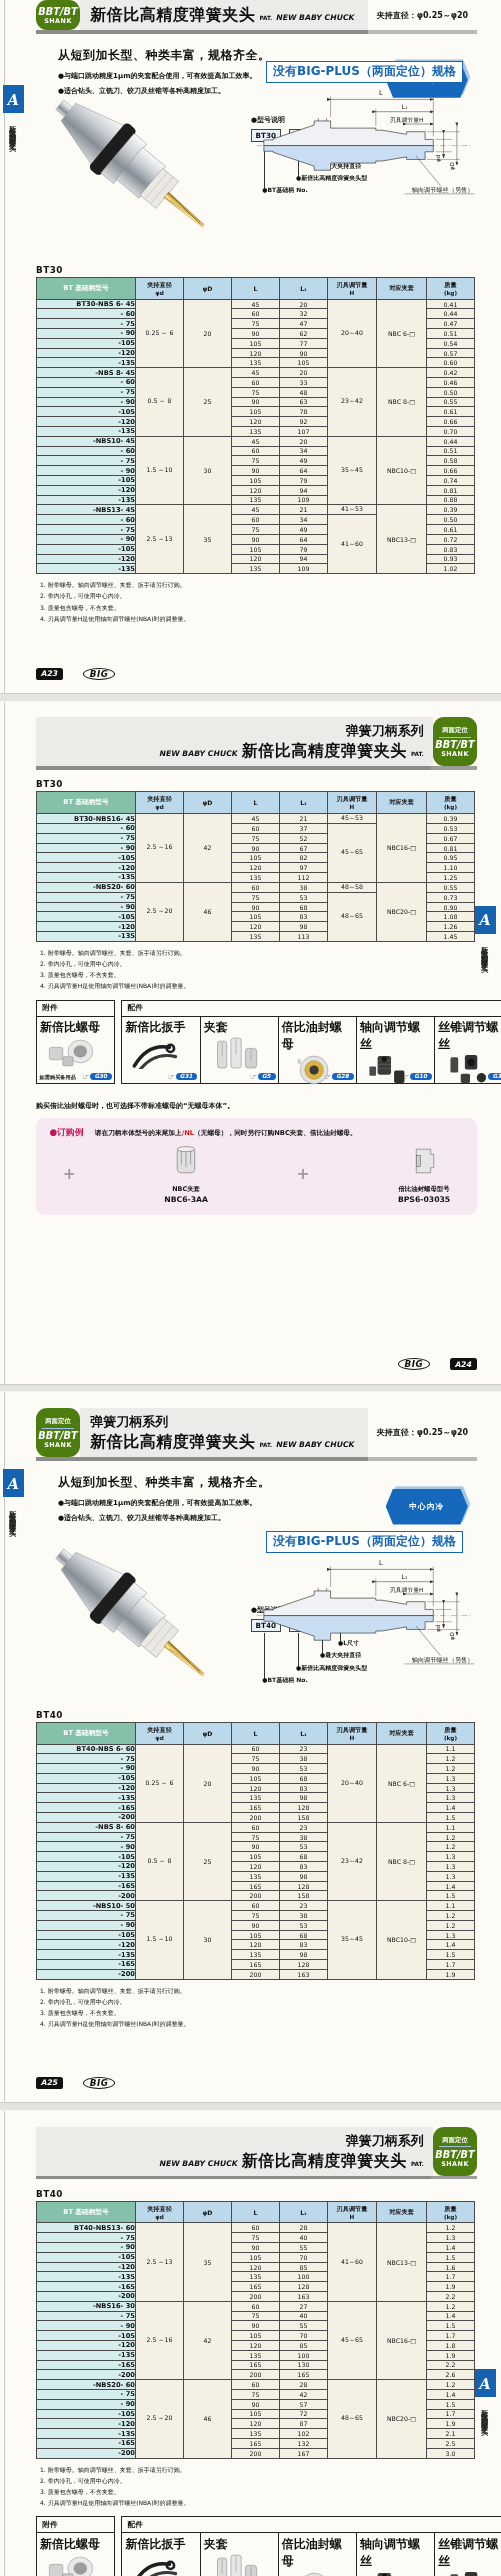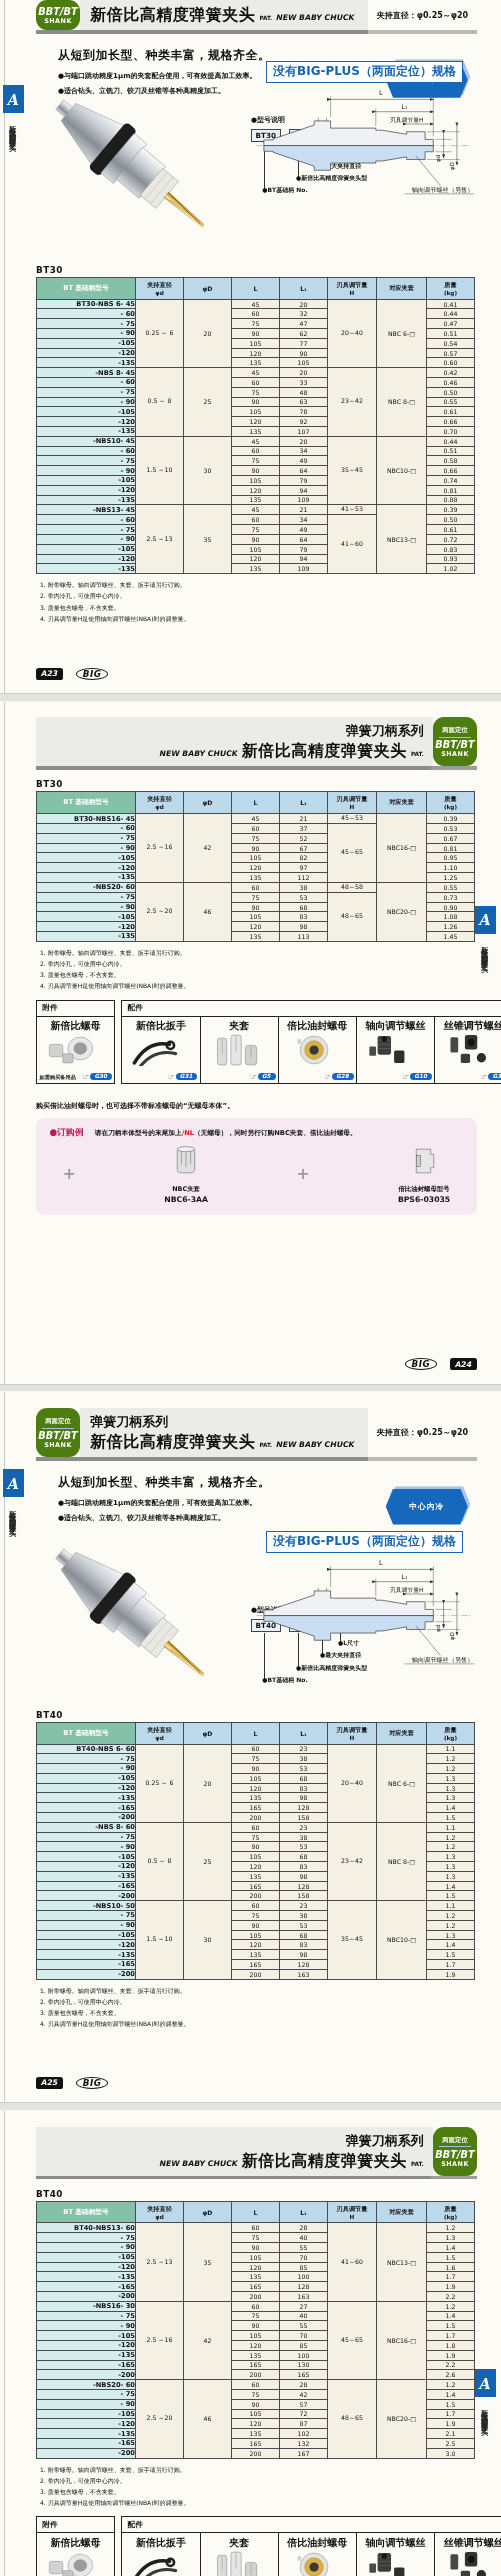--- a/index.html
+++ b/index.html
@@ -75,21 +75,21 @@
   
   .notes{position:relative;margin:5.2px 25px 0 40px;font-size:6px;line-height:1.85;}
 
   
   .acc-row{display:flex;gap:6.2px;margin:8.2px 25px 0 36px;}
   .acc-box{border:1px solid #222;background:#fcfbf6;}
   .acc-head{font-size:7.7px;font-weight:800;padding:2.6px 5.2px;border-bottom:1px solid #222;}
   .cards{display:flex;}
   .card{width:71px;border-left:0.5px solid #222;position:relative;height:62px;padding:2.1px 3.1px;}
   .card:first-child{border-left:none;}
-  .card .clabel{font-size:10px;font-weight:800;text-align:center;}
+  .card .clabel{font-size:12px;font-weight:800;}
   .card .ccap{position:absolute;left:2.6px;bottom:2.1px;font-size:5.2px;font-weight:bold;}
   .card .cref{position:absolute;right:2.1px;bottom:2.1px;}
   .ref{display:inline-flex;align-items:center;gap:1px;}
   .ref .hand{font-size:7.7px;}
   .ref .pill{background:#1565c8;color:#fff;font-size:5.7px;font-weight:800;font-style:italic;padding:0.5px 4.6px;border-radius:4.6px;}
 
   
   .oe-bold{margin:17.5px 25px 0 36px;font-size:7px;font-weight:800;}
   .oe-box{margin:6.2px 25px 0 36px;background:#f7e9f2;border-radius:8.2px;padding:9.3px 13.4px 10.3px;}
   .oe-top{display:flex;align-items:baseline;gap:11.3px;}
@@ -97,21 +97,21 @@
   .oe-instr{font-size:6.7px;font-weight:bold;}
   .oe-instr .nl{color:#dd1111;}
   .oe-items{display:flex;align-items:center;justify-content:space-between;margin-top:5.2px;padding:0 13.4px;}
   .oe-item{text-align:center;}
   .oe-cap{font-size:6.4px;font-weight:bold;margin-top:3.1px;}
   .oe-model{font-size:7.7px;font-weight:900;margin-top:1px;}
   .oe-sub{font-size:5.2px;font-weight:bold;}
   .plus{font-size:15.5px;color:#9a9a9a;font-weight:bold;}
 
   
-  .foot{position:absolute;bottom:13.4px;display:flex;align-items:center;gap:13px;}
+  .foot{position:absolute;bottom:13.4px;display:flex;align-items:center;gap:20px;}
   .foot.left{left:36px;} .foot.right{right:25px;}
   .pcode{background:#111;color:#fff;font-weight:800;font-style:italic;font-size:7.7px;padding:1.5px 5.2px;border-radius:2.6px;}
   .biglogo{border:1.5px solid #111;border-radius:50%;padding:0 5.7px;font-weight:900;font-style:italic;font-size:8.8px;color:#111;letter-spacing:0.5px;}
 </style>
 </head>
 <body>
 
 <div id="catalog">
     <div class="page" style="height: 693px;">
       <div class="hdr det">

